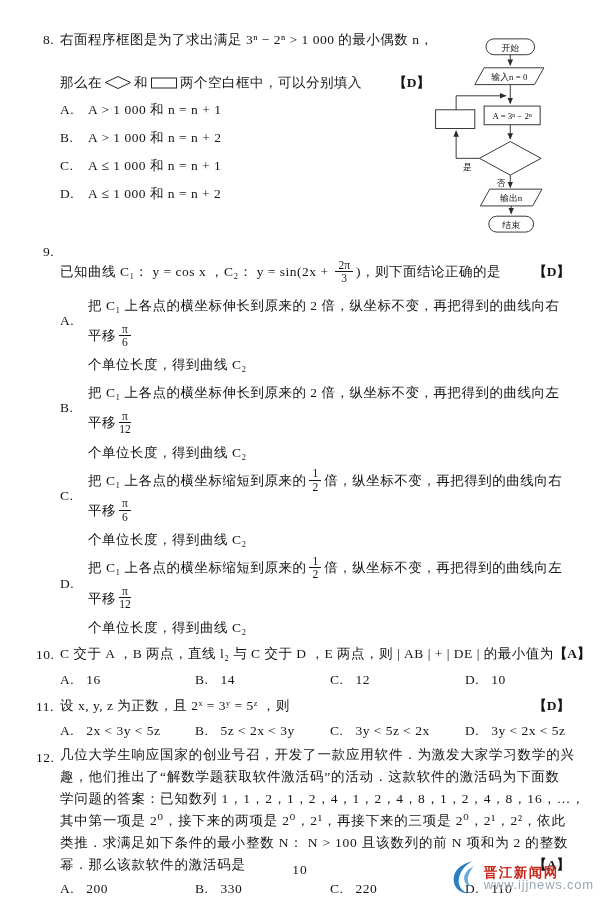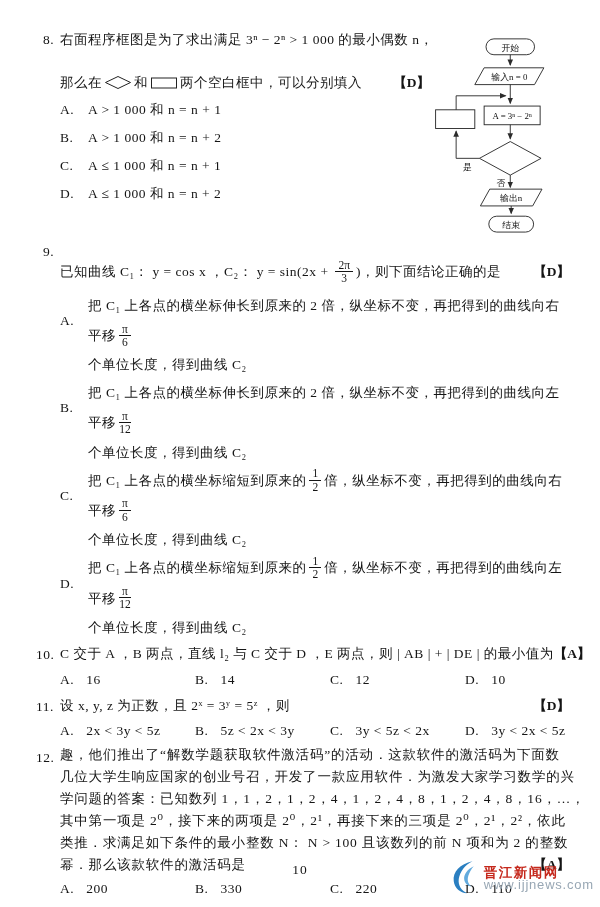--- a/index.html
+++ b/index.html
@@ -192,22 +192,22 @@
         <span class="ocell"><span class="olab2">B.</span><span>5z &lt; 2x &lt; 3y</span></span>
         <span class="ocell"><span class="olab2">C.</span><span>3y &lt; 5z &lt; 2x</span></span>
         <span class="ocell"><span class="olab2">D.</span><span>3y &lt; 2x &lt; 5z</span></span>
       </div>
     </div>
   </div>
 
   <div class="q">
     <span class="qnum">12.</span>
     <div class="qbody">
+      <div class="l12">几位大学生响应国家的创业号召，开发了一款应用软件．为激发大家学习数学的兴</div>
       <div class="l12">趣，他们推出了“解数学题获取软件激活码”的活动．这款软件的激活码为下面数</div>
-      <div class="l12">几位大学生响应国家的创业号召，开发了一款应用软件．为激发大家学习数学的兴</div>
       <div class="l12">学问题的答案：已知数列 1，1，2，1，2，4，1，2，4，8，1，2，4，8，16，…，</div>
       <div class="l12">其中第一项是 2⁰，接下来的两项是 2⁰，2¹，再接下来的三项是 2⁰，2¹，2²，依此</div>
       <div class="l12">类推．求满足如下条件的最小整数 N： N &gt; 100 且该数列的前 N 项和为 2 的整数</div>
       <div class="row l12">
         <span>幂．那么该款软件的激活码是</span>
         <span class="ans">【A】</span>
       </div>
       <div class="ogrid q12opts">
         <span class="ocell"><span class="olab2">A.</span><span>200</span></span>
         <span class="ocell"><span class="olab2">B.</span><span>330</span></span>

